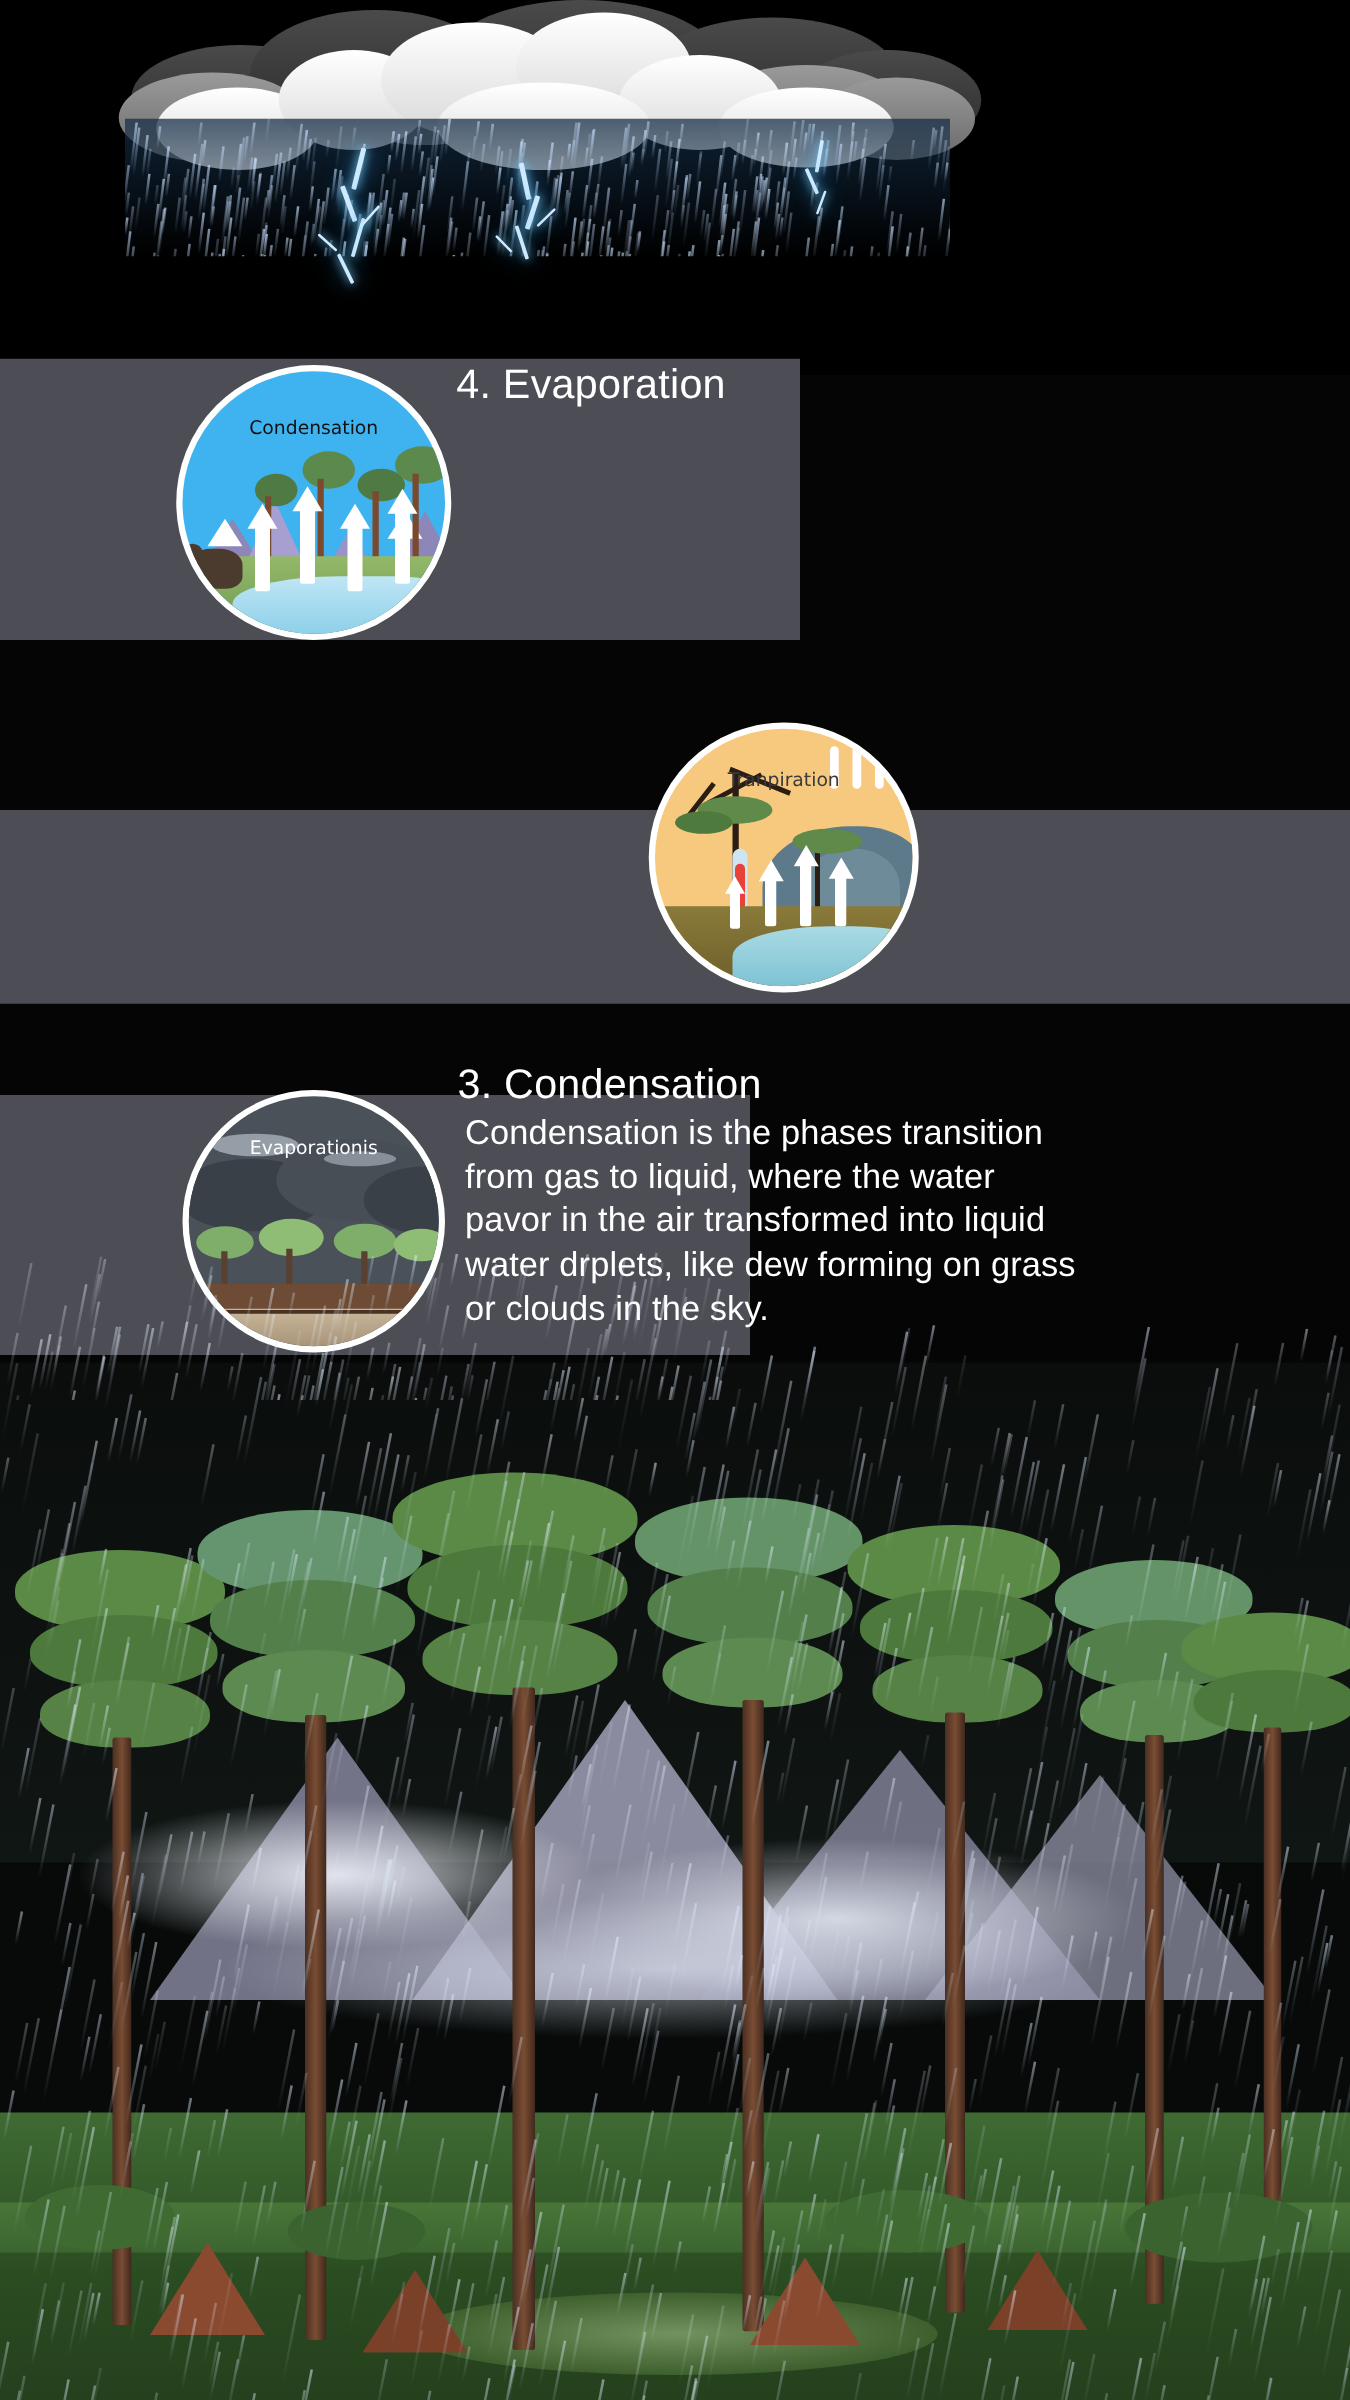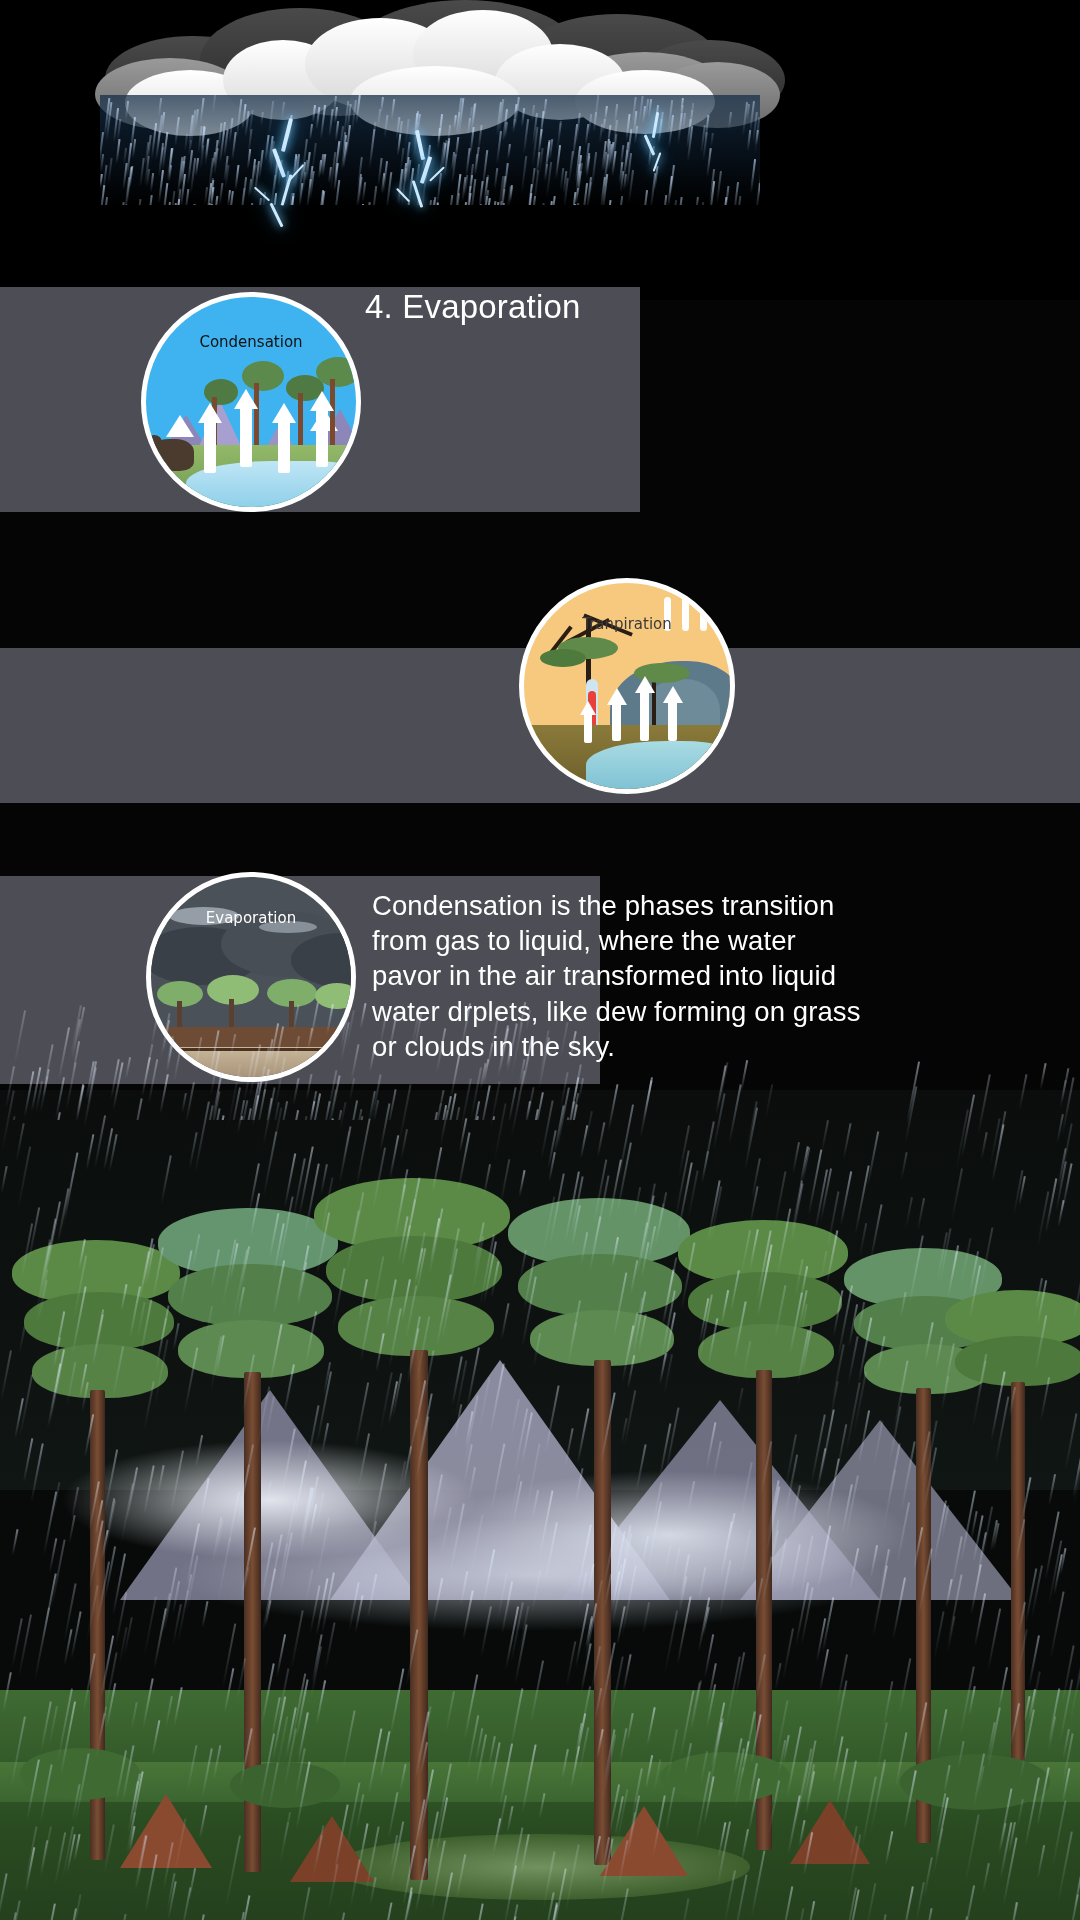--- a/index.html
+++ b/index.html
@@ -597,41 +597,42 @@
     <div class="arrow-up" style="left:56px;bottom:74px;border-left:8px solid transparent;border-right:8px solid transparent;border-bottom:14px solid #fff;"></div>
 
     <div style="position:absolute;left:140px;top:14px;width:7px;height:34px;background:#fff;border-radius:4px;"></div>
     <div style="position:absolute;left:158px;top:10px;width:7px;height:38px;background:#fff;border-radius:4px;"></div>
     <div style="position:absolute;left:176px;top:16px;width:7px;height:32px;background:#fff;border-radius:4px;"></div>
   </div>
 
   <div class="band" style="left:0; top:876px; width:600px; height:208px;"></div>
 
   <div class="disc" style="left:146px; top:872px; width:210px; height:210px; background:#4a5159;">
-    <div class="dlabel" style="top:32px; color:#ffffff;">Evaporation</div>
+    <div class="dlabel" style="top:32px; color:#ffffff;">Evaporationis</div>
 
     <div style="position:absolute;left:-10px;top:50px;width:120px;height:58px;background:#3a4048;border-radius:50%;"></div>
     <div style="position:absolute;left:70px;top:34px;width:130px;height:66px;background:#474e56;border-radius:50%;"></div>
     <div style="position:absolute;left:140px;top:56px;width:100px;height:54px;background:#3a4048;border-radius:50%;"></div>
     <div style="position:absolute;left:18px;top:30px;width:70px;height:18px;background:#c8d2da;border-radius:50%;opacity:.6;"></div>
     <div style="position:absolute;left:108px;top:44px;width:58px;height:12px;background:#c8d2da;border-radius:50%;opacity:.5;"></div>
 
     <div style="position:absolute;left:6px;top:104px;width:46px;height:26px;background:#7fae6a;border-radius:50%;"></div>
     <div style="position:absolute;left:26px;top:124px;width:5px;height:42px;background:#5a4030;"></div>
     <div style="position:absolute;left:56px;top:98px;width:52px;height:30px;background:#8fbd76;border-radius:50%;"></div>
     <div style="position:absolute;left:78px;top:122px;width:5px;height:46px;background:#5a4030;"></div>
     <div style="position:absolute;left:116px;top:102px;width:50px;height:28px;background:#7fae6a;border-radius:50%;"></div>
     <div style="position:absolute;left:138px;top:124px;width:5px;height:44px;background:#5a4030;"></div>
     <div style="position:absolute;left:164px;top:106px;width:44px;height:26px;background:#8fbd76;border-radius:50%;"></div>
 
     <div style="position:absolute;left:0;bottom:26px;width:210px;height:24px;background:#6d4b34;"></div>
     <div style="position:absolute;left:0;bottom:0;width:210px;height:30px;background:linear-gradient(180deg,#c9b79a,#a8947a);"></div>
     <div style="position:absolute;left:0;bottom:26px;width:210px;height:3px;background:#4a3222;"></div>
   </div>
 
+  <div class="sec-h" style="left:366px; top:848px; width:680px;">3. Condensation</div>
   <div class="sec-p" style="left:372px; top:888px; width:495px;">Condensation is the phases transition from gas to liquid, where the water pavor in the air transformed into liquid water drplets, like dew forming on grass or clouds in the sky.</div>
 
   <div class="forest">
 
     <div style="position:absolute;left:0;top:0;width:1080px;height:400px;background:linear-gradient(180deg,#0a0d0c,#101614);"></div>
 
     <div style="position:absolute;left:120px;top:300px;width:0;height:0;border-left:150px solid transparent;border-right:150px solid transparent;border-bottom:210px solid #8f8fa8;opacity:.78;"></div>
     <div style="position:absolute;left:330px;top:270px;width:0;height:0;border-left:170px solid transparent;border-right:170px solid transparent;border-bottom:240px solid #a6a6bd;opacity:.82;"></div>
     <div style="position:absolute;left:560px;top:310px;width:0;height:0;border-left:160px solid transparent;border-right:160px solid transparent;border-bottom:200px solid #8f8fa8;opacity:.75;"></div>
     <div style="position:absolute;left:740px;top:330px;width:0;height:0;border-left:140px solid transparent;border-right:140px solid transparent;border-bottom:180px solid #9a9ab0;opacity:.7;"></div>

